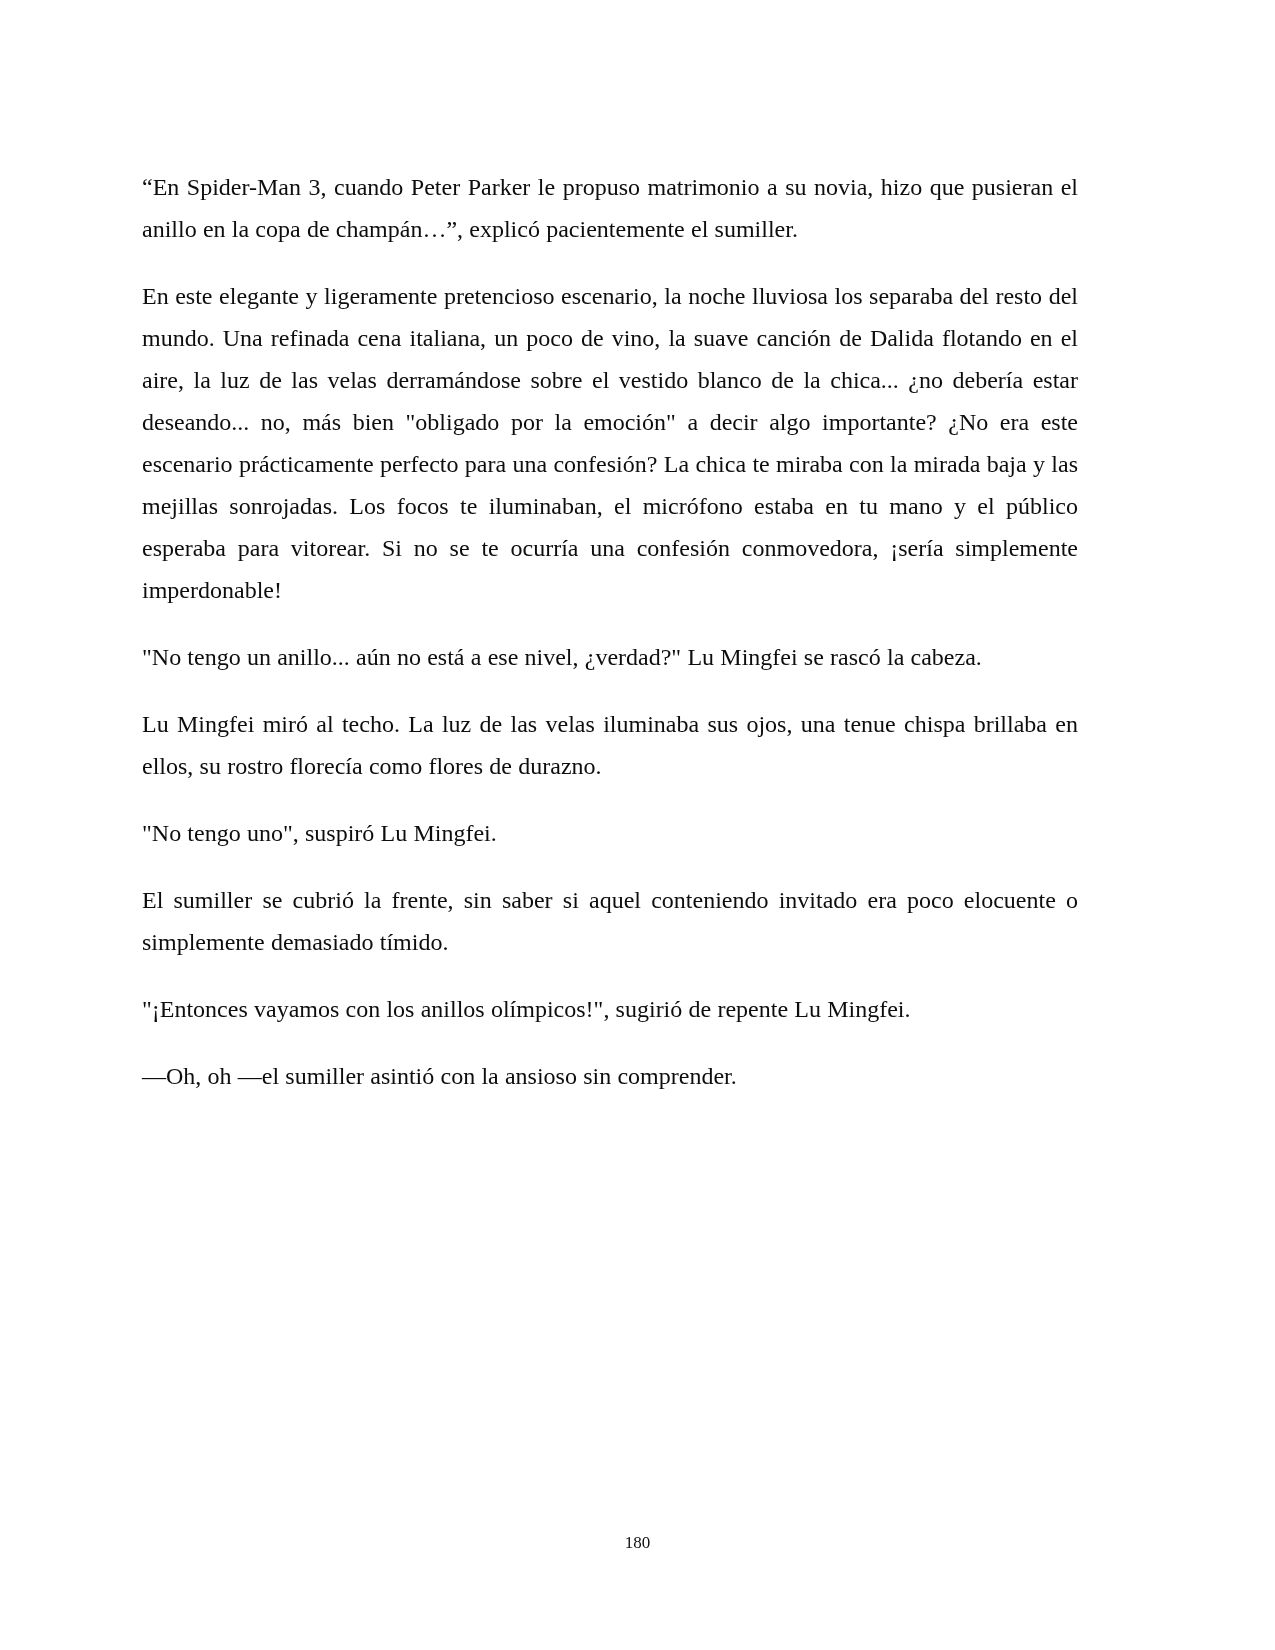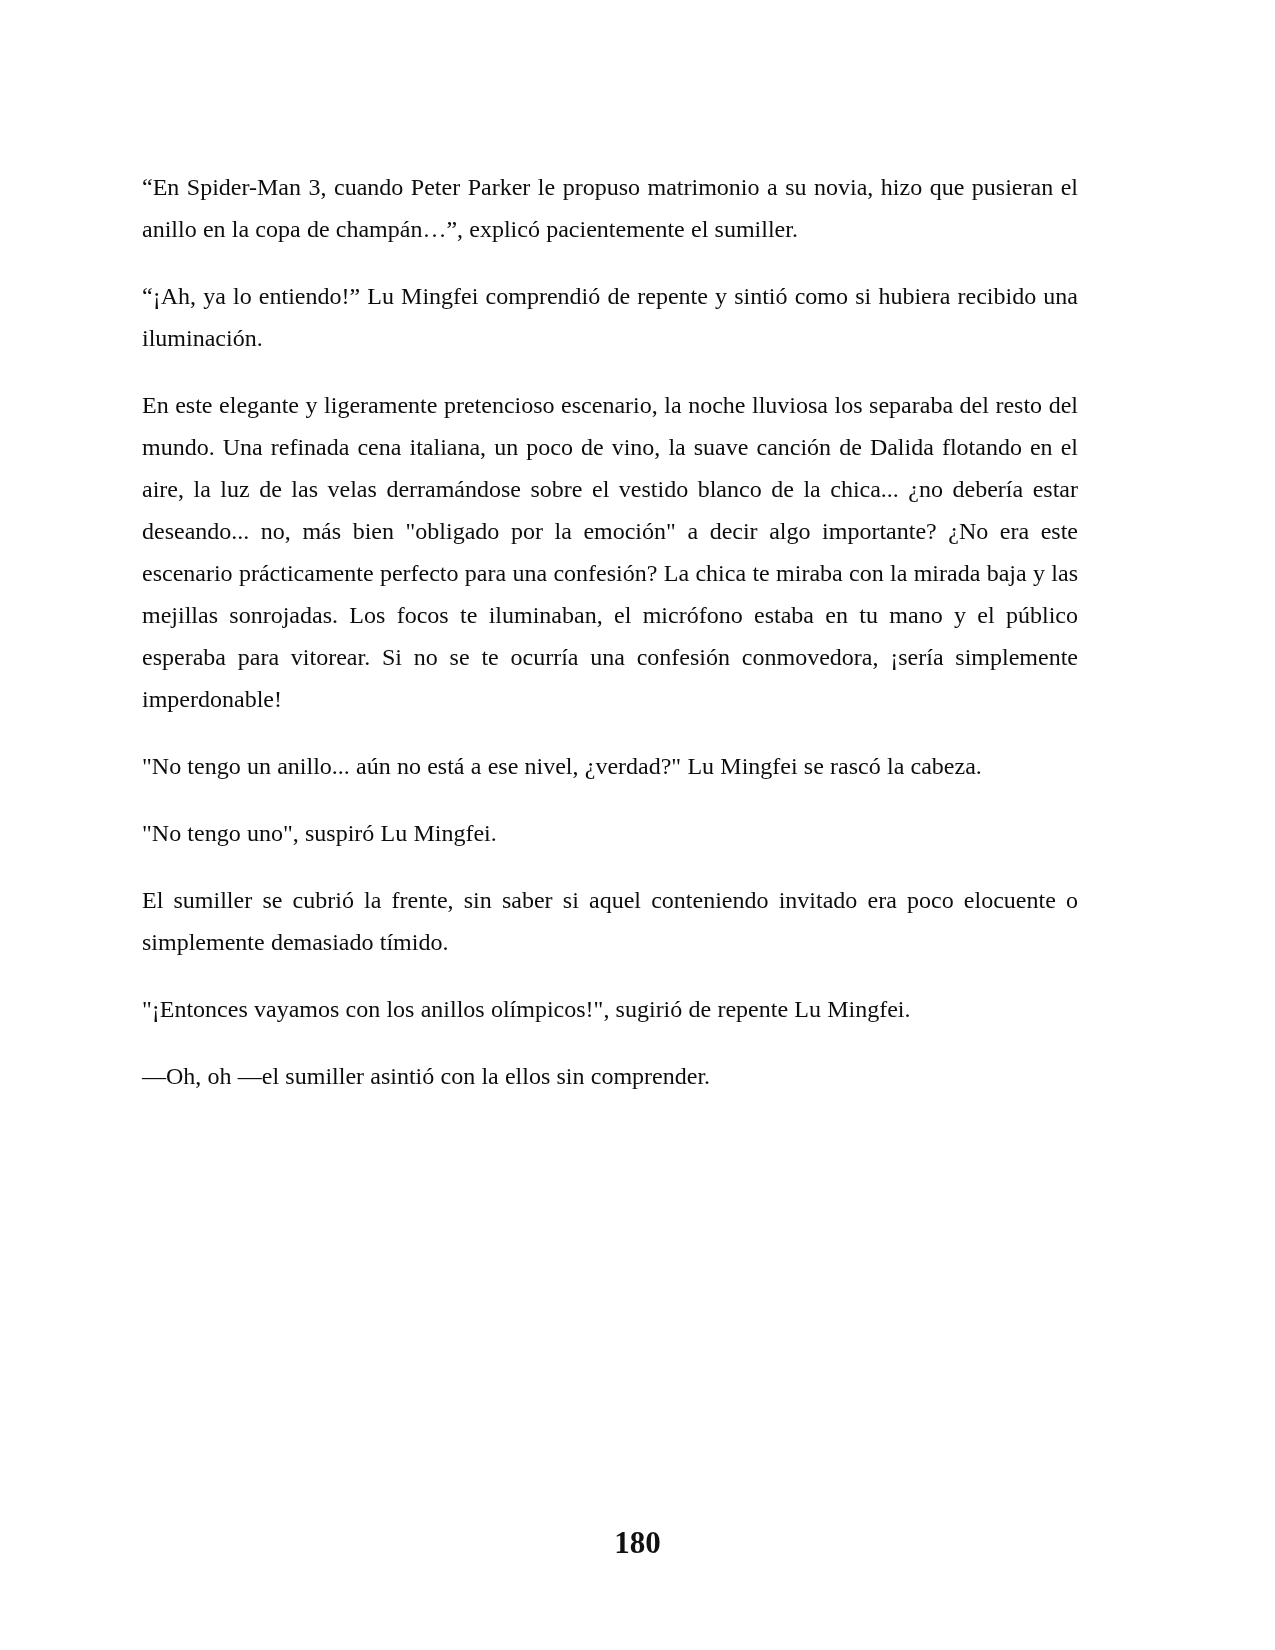--- a/index.html
+++ b/index.html
@@ -38,37 +38,36 @@
   }
   .para:last-child {
     margin-bottom: 0;
   }
   .page-number {
     position: absolute;
     left: 0;
     right: 0;
     top: 1528px;
     text-align: center;
-    font-size: 31px;
+    font-size: 17px;
     line-height: 30px;
     color: #111111;
-    font-weight: bold;
   }
 </style>
 </head>
 <body>
 
 <div class="page">
 
   <div class="content">
     <p class="para">“En Spider-Man 3, cuando Peter Parker le propuso matrimonio a su novia, hizo que pusieran el anillo en la copa de champán…”, explicó pacientemente el sumiller.</p>
-    <p class="para">“¡Ah, ya lo entiendo!” Lu Mingfei comprendió de repente y sintió como si hubiera recibido una iluminación.</p>
     <p class="para">En este elegante y ligeramente pretencioso escenario, la noche lluviosa los separaba del resto del mundo. Una refinada cena italiana, un poco de vino, la suave canción de Dalida flotando en el aire, la luz de las velas derramándose sobre el vestido blanco de la chica... ¿no debería estar deseando... no, más bien "obligado por la emoción" a decir algo importante? ¿No era este escenario prácticamente perfecto para una confesión? La chica te miraba con la mirada baja y las mejillas sonrojadas. Los focos te iluminaban, el micrófono estaba en tu mano y el público esperaba para vitorear. Si no se te ocurría una confesión conmovedora, ¡sería simplemente imperdonable!</p>
     <p class="para">"No tengo un anillo... aún no está a ese nivel, ¿verdad?" Lu Mingfei se rascó la cabeza.</p>
+    <p class="para">Lu Mingfei miró al techo. La luz de las velas iluminaba sus ojos, una tenue chispa brillaba en ellos, su rostro florecía como flores de durazno.</p>
     <p class="para">"No tengo uno", suspiró Lu Mingfei.</p>
     <p class="para">El sumiller se cubrió la frente, sin saber si aquel conteniendo invitado era poco elocuente o simplemente demasiado tímido.</p>
     <p class="para">"¡Entonces vayamos con los anillos olímpicos!", sugirió de repente Lu Mingfei.</p>
-    <p class="para">—Oh, oh —el sumiller asintió con la ellos sin comprender.</p>
+    <p class="para">—Oh, oh —el sumiller asintió con la ansioso sin comprender.</p>
   </div>
 
   <div class="page-number">180</div>
 
 </div>
 
 </body></html>

